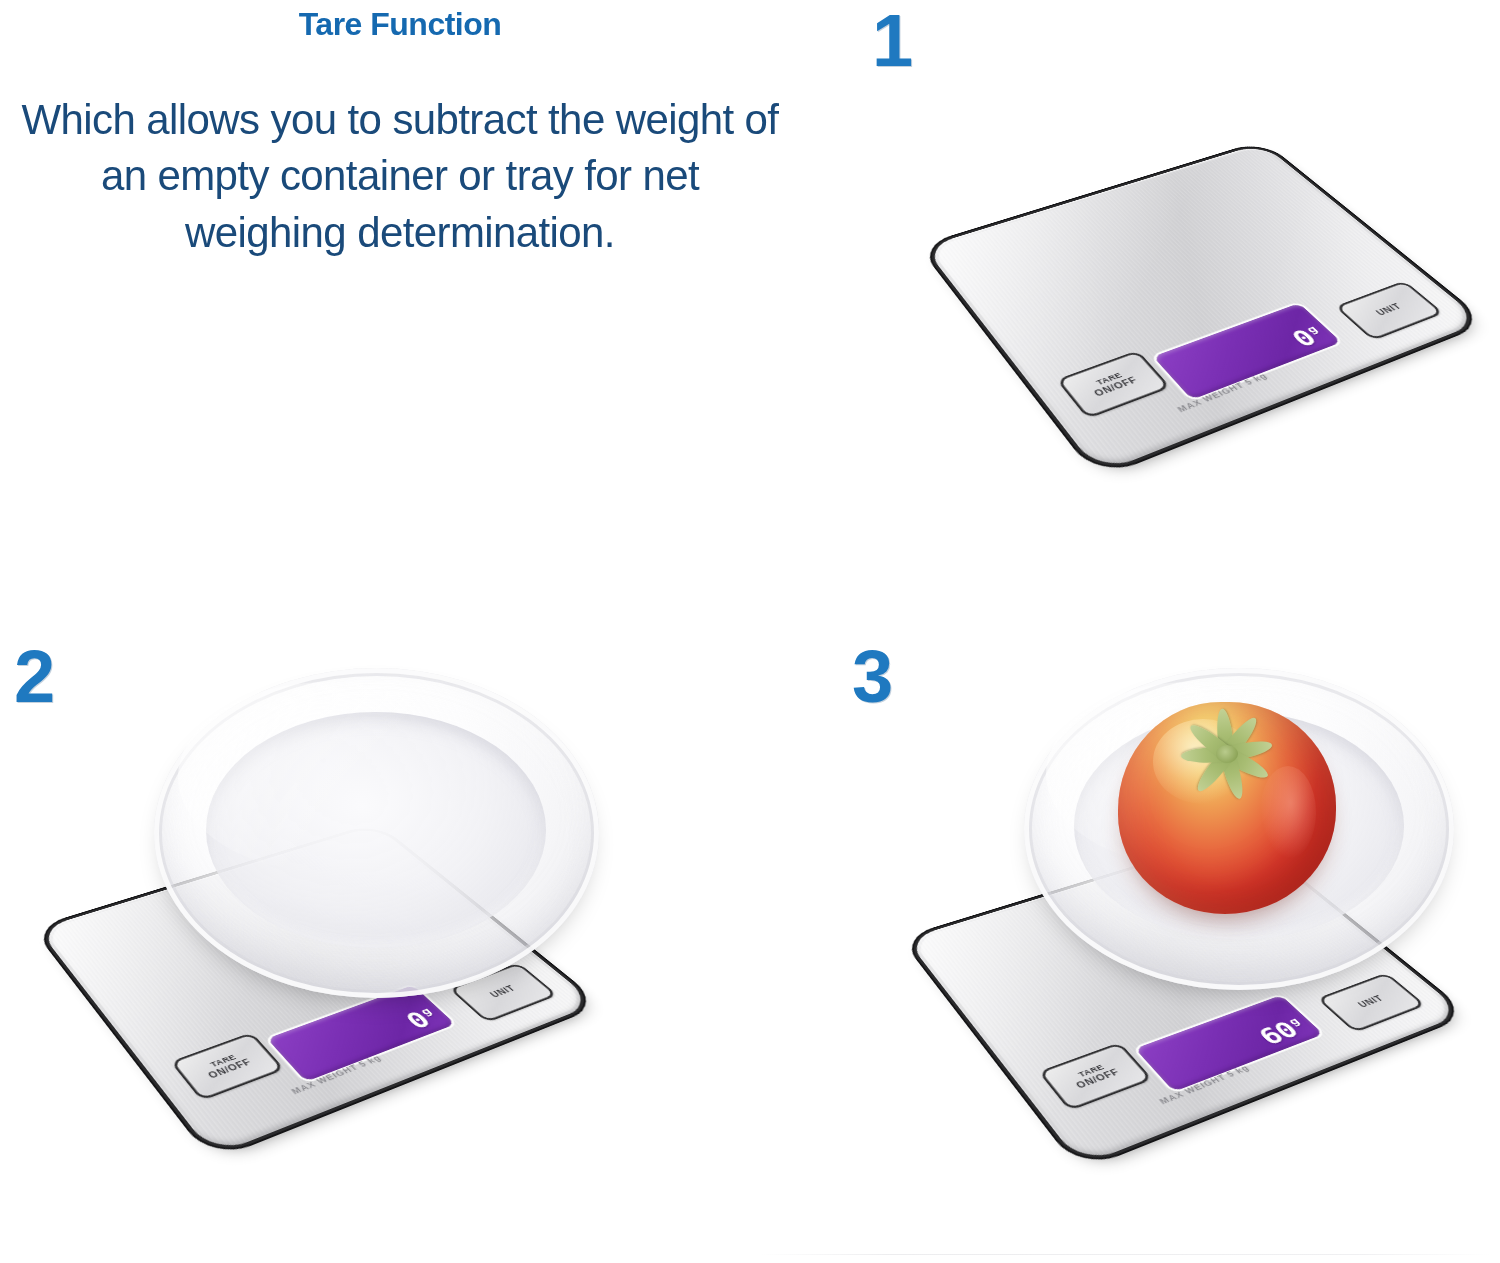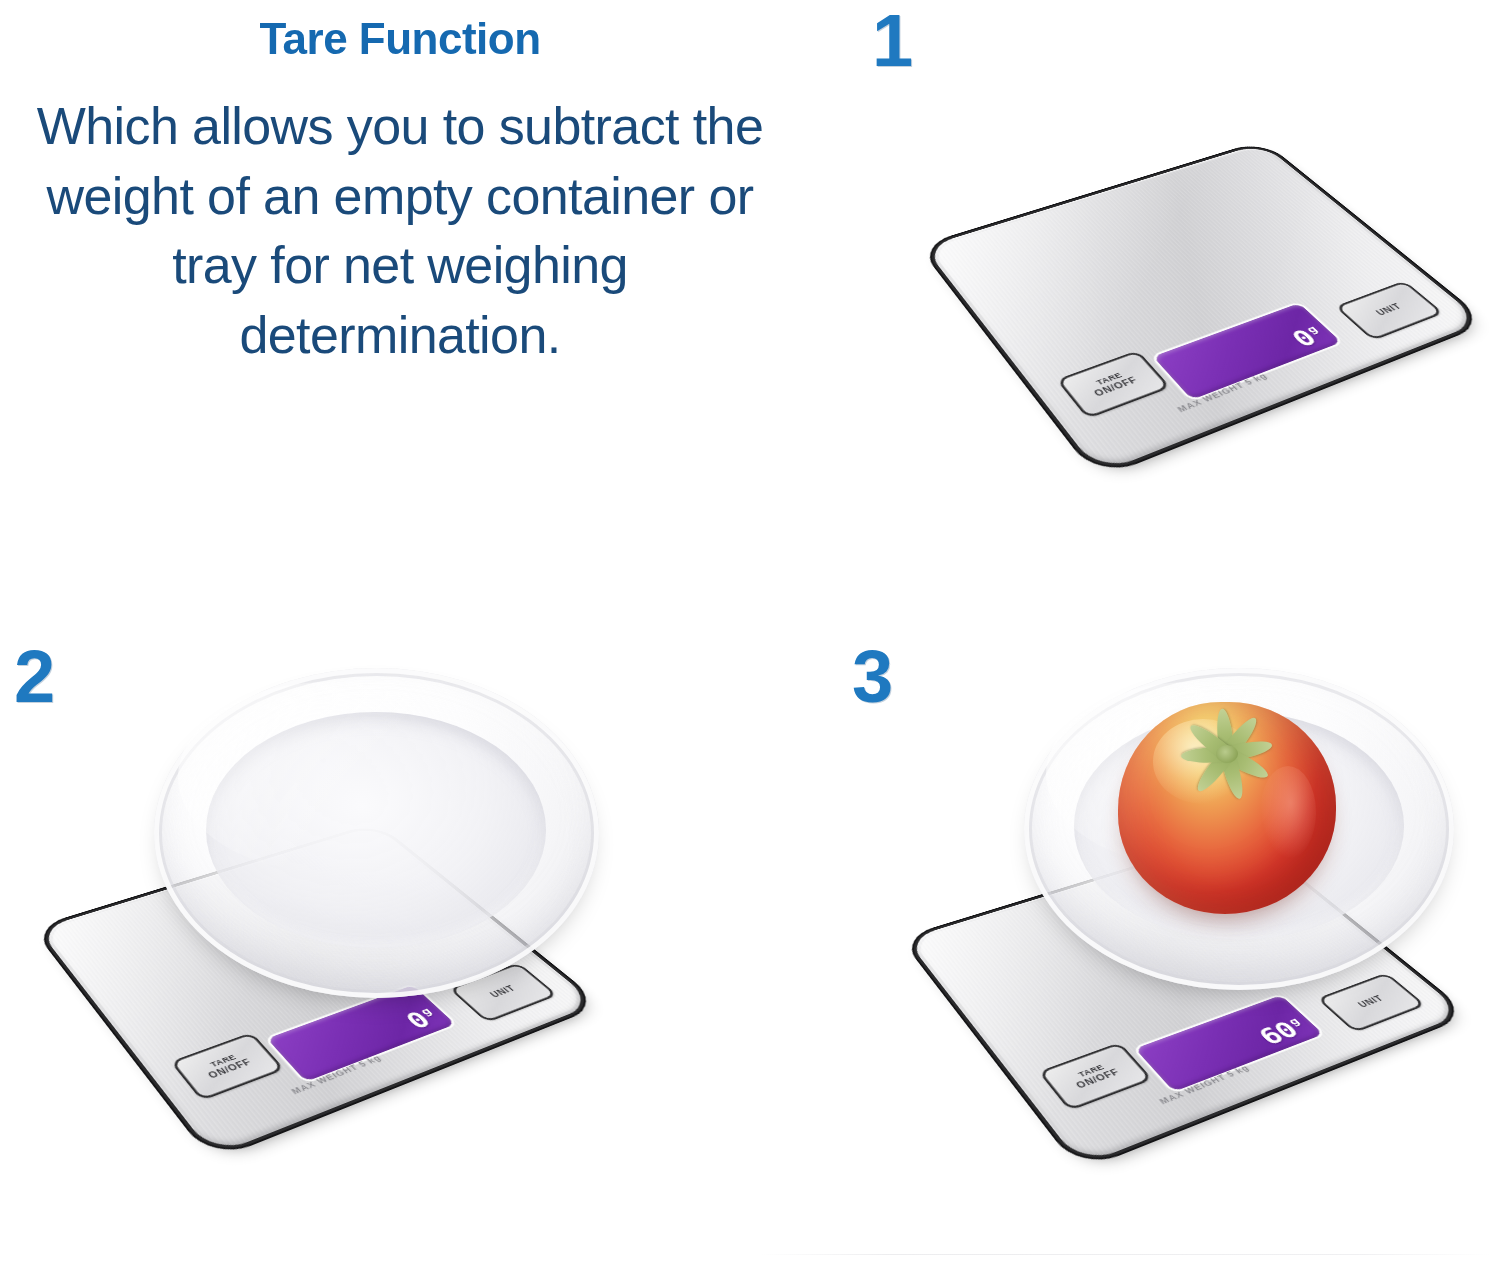--- a/index.html
+++ b/index.html
@@ -20,35 +20,35 @@
   #text-panel {
     position: absolute;
     left: 0;
     top: 0;
     width: 800px;
     height: 420px;
   }
   #tare-title {
     position: absolute;
     left: 0;
-    top: 14px;
+    top: 6px;
     width: 800px;
     text-align: center;
-    font-size: 44px;
+    font-size: 32px;
     font-weight: bold;
     color: #1569b0;
     letter-spacing: -0.5px;
   }
   #tare-description {
     position: absolute;
     left: 20px;
     top: 92px;
     width: 760px;
     text-align: center;
-    font-size: 52px;
+    font-size: 42px;
     line-height: 1.34;
     color: #1a4a7a;
     letter-spacing: -0.6px;
     font-weight: 400;
   }
 
   
   .step-number {
     position: absolute;
     font-size: 74px;

